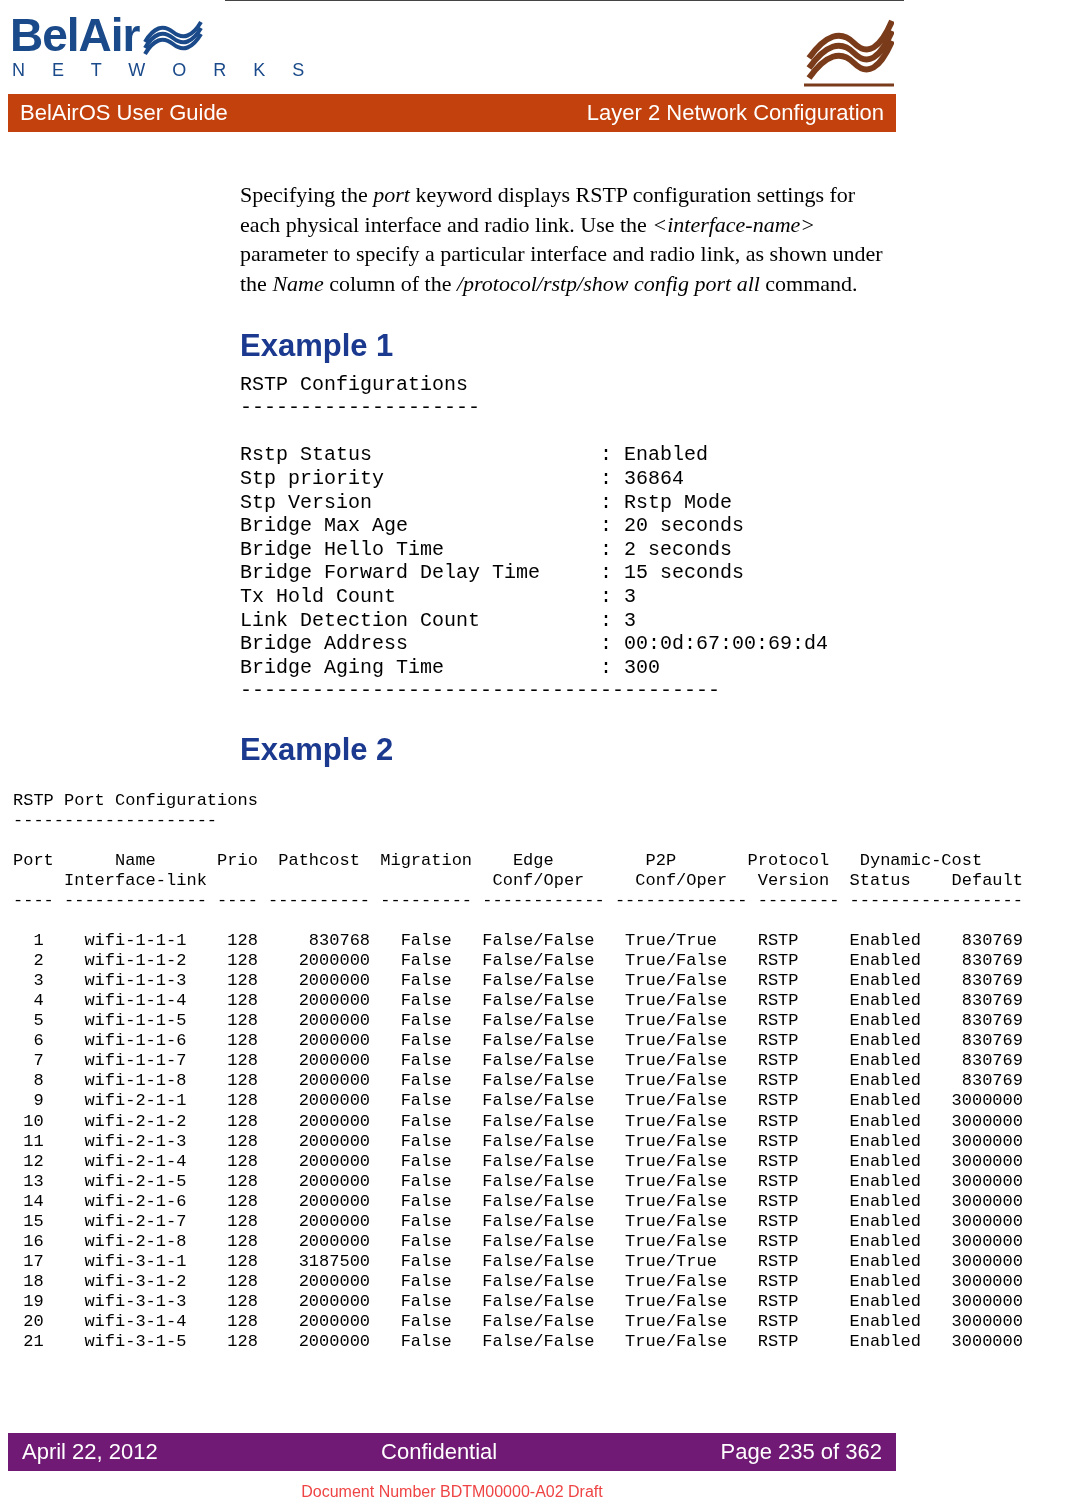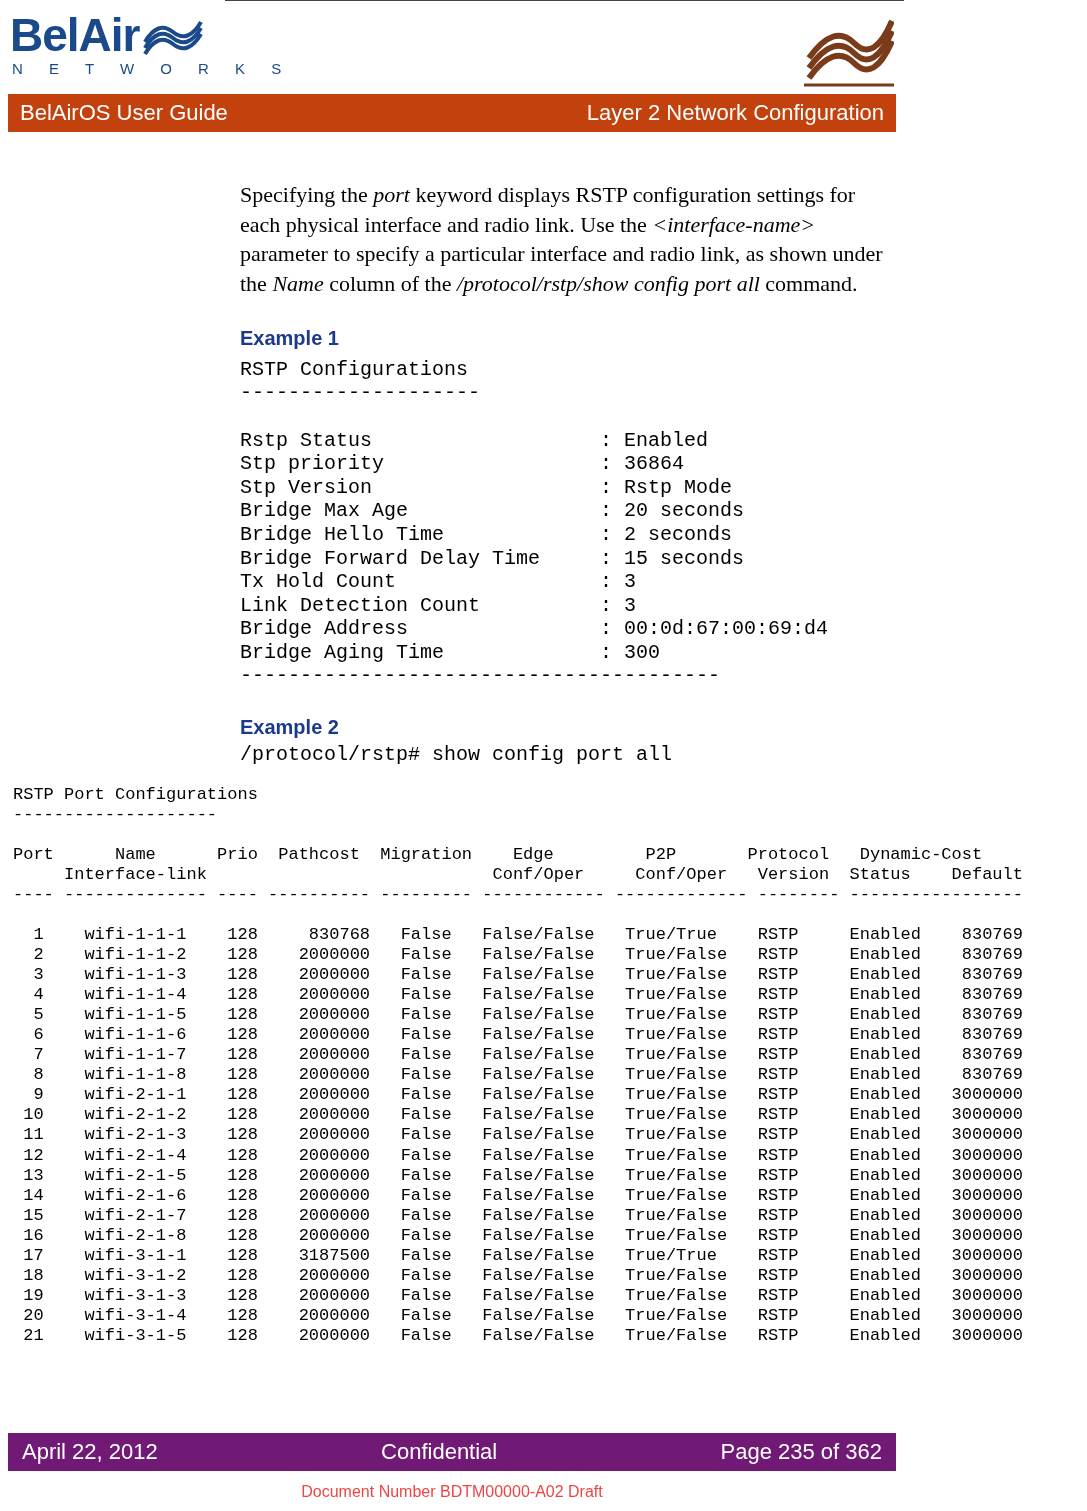--- a/index.html
+++ b/index.html
@@ -38,21 +38,21 @@
     letter-spacing: -1px;
   }
   .wave-icon {
     width: 60px;
     height: 38px;
     margin-left: 4px;
     margin-bottom: 6px;
   }
   .networks-text {
     font-family: Arial, Helvetica, sans-serif;
-    font-size: 15px;
+    font-size: 18px;
     color: #1a4a8a;
     letter-spacing: 11px;
     margin-top: -2px;
     margin-left: 2px;
   }
   .right-icon {
     width: 90px;
     height: 75px;
     margin-top: 5px;
   }
@@ -76,21 +76,21 @@
   }
   .content {
     padding: 26px 20px 0 240px;
     font-size: 22px;
     line-height: 1.35;
   }
   .content .italic { font-style: italic; }
   .example-heading {
     color: #1b3a8f;
     font-family: 'Gill Sans', 'Trebuchet MS', Arial, sans-serif;
-    font-size: 20px;
+    font-size: 31px;
     font-weight: bold;
     margin-top: 26px;
     margin-bottom: 2px;
   }
   .mono {
     font-family: 'Courier New', Courier, monospace;
     font-size: 20px;
     white-space: pre;
     line-height: 1.18;
   }
@@ -173,21 +173,20 @@
 Bridge Max Age                : 20 seconds
 Bridge Hello Time             : 2 seconds
 Bridge Forward Delay Time     : 15 seconds
 Tx Hold Count                 : 3
 Link Detection Count          : 3
 Bridge Address                : 00:0d:67:00:69:d4
 Bridge Aging Time             : 300
 ----------------------------------------</div>
 
     <div class="example-heading">Example 2</div>
-    <div class="mono">/protocol/rstp# show config port all</div>
   </div>
 
   <div class="table-block">RSTP Port Configurations
 --------------------
 
 Port      Name      Prio  Pathcost  Migration    Edge         P2P       Protocol   Dynamic-Cost
      Interface-link                            Conf/Oper     Conf/Oper   Version  Status    Default
 ---- -------------- ---- ---------- --------- ------------ ------------- -------- -----------------
 
   1    wifi-1-1-1    128     830768   False   False/False   True/True    RSTP     Enabled    830769

